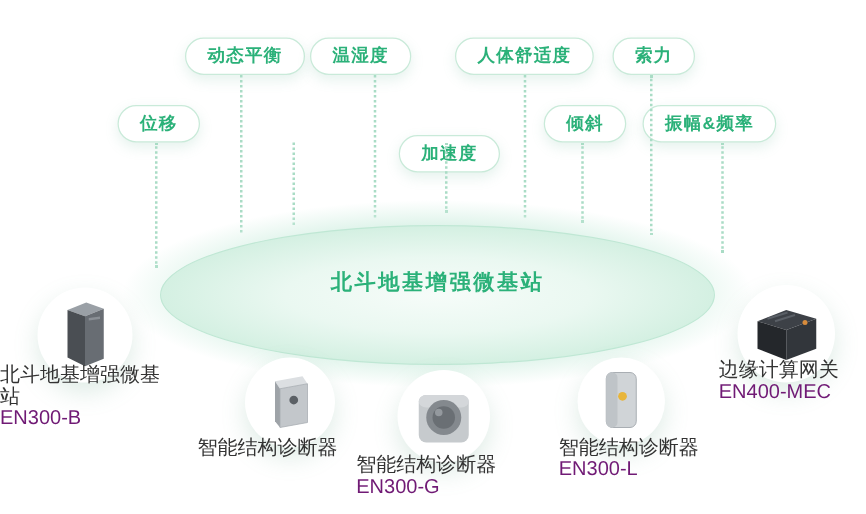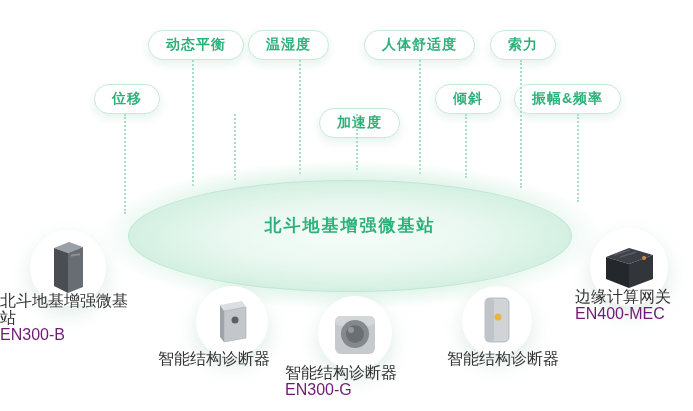--- a/index.html
+++ b/index.html
@@ -132,20 +132,21 @@
   </div>
 
   <div class="glow-circle" style="left:462px; top:286px; width:70px; height:70px;"></div>
   <svg class="device-icon" style="left:479px; top:294px;" width="36" height="52" viewBox="0 0 36 52">
     <rect x="6" y="4" width="24" height="44" rx="5" fill="#d0d4d7" stroke="#a9aeb3" stroke-width="0.8"></rect>
     <rect x="6" y="4" width="9" height="44" rx="4" fill="#bfc4c8"></rect>
     <circle cx="19" cy="23" r="3.5" fill="#e8b53a"></circle>
   </svg>
   <div class="dev-label" style="left:447px; top:350px; width:140px;">
     <div class="name">智能结构诊断器</div>
+    <div class="model">EN300-L</div>
   </div>
 
   <div class="glow-circle" style="left:590px; top:228px; width:78px; height:78px;"></div>
   <svg class="device-icon" style="left:600px; top:240px;" width="58" height="52" viewBox="0 0 58 52">
     <polygon points="6,17 29,8 53,15 29,24" fill="#3d4147"></polygon>
     <polygon points="6,17 29,24 29,48 6,39" fill="#24272b"></polygon>
     <polygon points="29,24 53,15 53,39 29,48" fill="#32363b"></polygon>
     <polyline points="14,15 30,10" stroke="#5a5f66" stroke-width="1.5" fill="none"></polyline>
     <polyline points="20,17 36,12" stroke="#5a5f66" stroke-width="1.5" fill="none"></polyline>
     <circle cx="44" cy="18" r="2" fill="#d88c3c"></circle>

